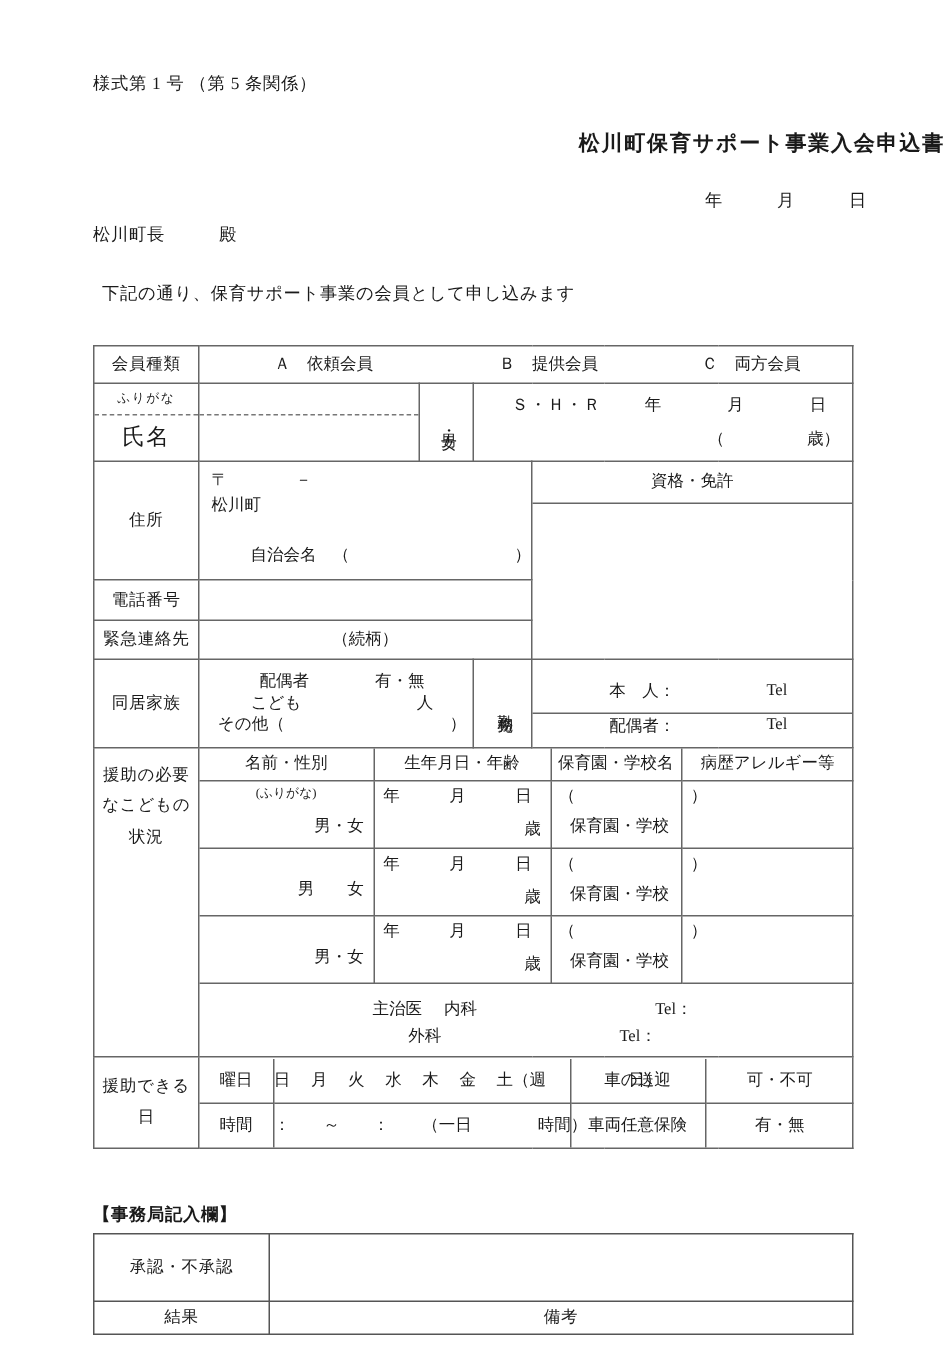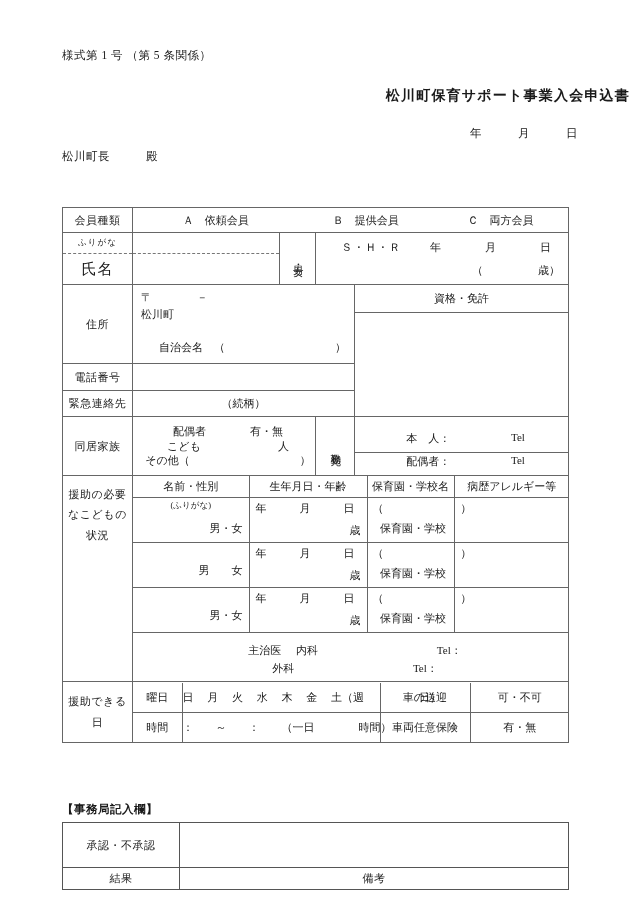--- a/index.html
+++ b/index.html
@@ -76,21 +76,21 @@
   }
   table.grid td {
     border: 1px solid #555;
     padding: 0;
     vertical-align: middle;
     text-align: center;
     line-height: 1.35;
   }
   #main-table {
     left: 62px;
-    top: 207px;
+    top: 230px;
     width: 506px;
     border: 1.4px solid #333;
   }
   #main-table > tbody > tr > td { border-color: #666; }
 
   .lbl {
     font-size: 11px;
     letter-spacing: 0.5px;
     white-space: pre;
   }
@@ -174,20 +174,21 @@
 <div class="page">
 
   <div class="form-no">様式第 1 号 （第 5 条関係）</div>
 
   <div class="doc-title">松川町保育サポート事業入会申込書</div>
 
   <div class="date-line">年　　　月　　　日</div>
 
   <div class="addressee">松川町長　　　殿</div>
 
+  <div class="intro">下記の通り、保育サポート事業の会員として申し込みます</div>
 
   <table class="grid" id="main-table">
     <colgroup>
       <col style="width:70px">
       <col style="width:147px">
       <col style="width:36px">
       <col style="width:39px">
       <col style="width:48px">
       <col style="width:39px">
       <col style="width:37px">
@@ -244,21 +245,21 @@
       </tr>
 
       <tr>
         <td class="lbl" style="height:78px">住所</td>
         <td colspan="3" class="tl" style="vertical-align:top">
           <div class="tl" style="padding:5px 0 0 8px">
             <span>〒</span>
             <span style="margin-left:42px">－</span>
           </div>
           <div class="tl" style="padding:2px 0 0 8px">松川町</div>
-          <div style="text-align:left;padding:18px 0 0 26px">自治会名　（　　　　　　　　　　）</div>
+          <div style="text-align:right;padding:18px 0 0 26px">自治会名　（　　　　　　　　　　）</div>
         </td>
         <td colspan="4" rowspan="3" style="vertical-align:top;padding:0">
           <table class="inner" style="height:100%">
             <tbody>
                 <tr>
               <td class="nob-t nob-l nob-r" style="height:27px">資格・免許</td>
             </tr>
             <tr>
               <td class="nob-l nob-r nob-b"></td>
             </tr>

